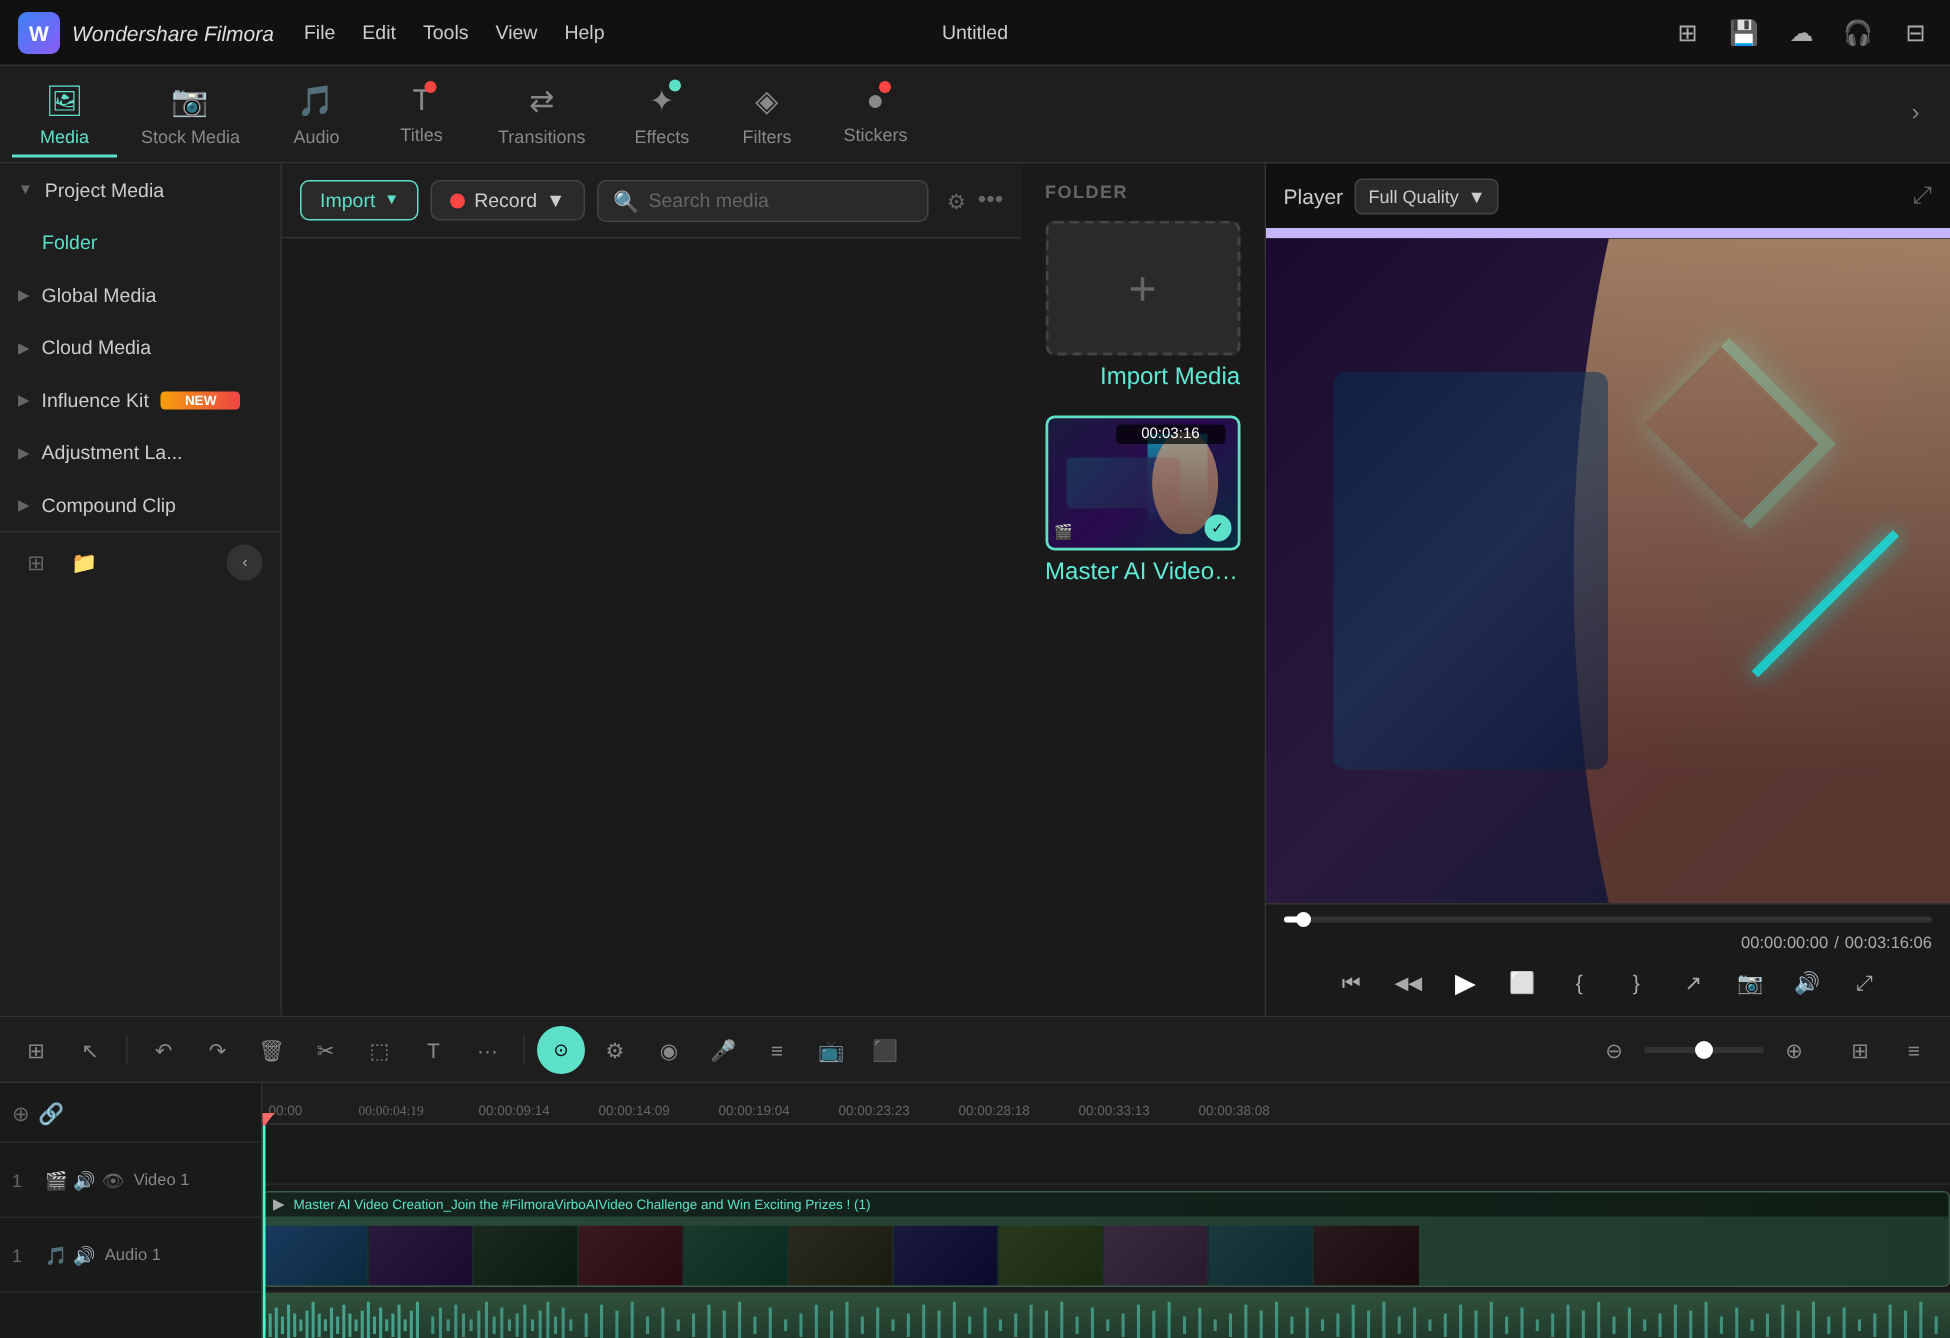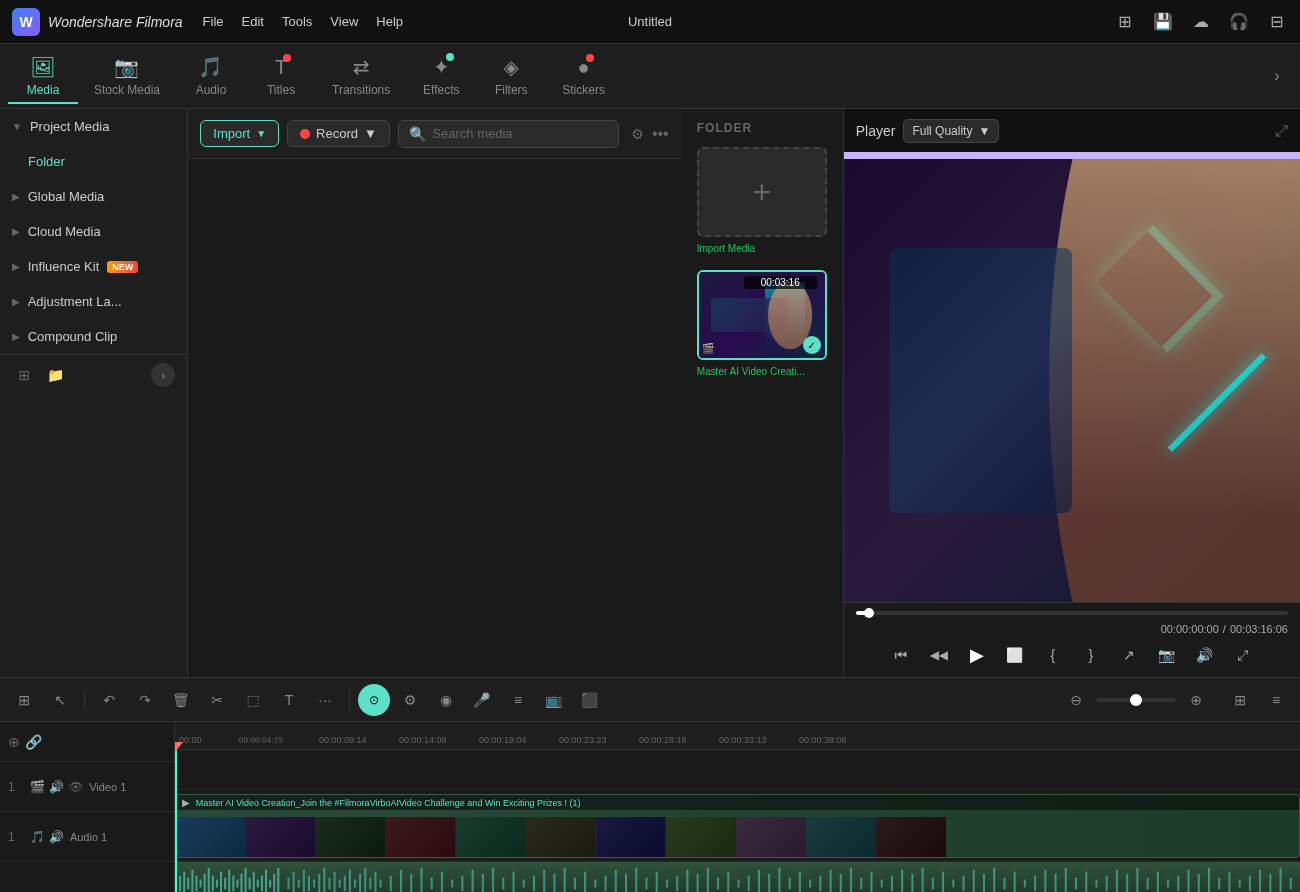--- a/index.html
+++ b/index.html
@@ -27,21 +27,21 @@
     .nav-more { width: 30px; height: 30px; display: flex; align-items: center; justify-content: center; color: #888; font-size: 16px; cursor: pointer; margin-left: auto; }
 
     
     .main-layout { display: flex; height: calc(892px - 44px - 65px - 215px); }
 
     
     .left-panel { width: 210px; background: #1e1e1e; border-right: 1px solid #333; overflow-y: auto; }
     .panel-item { display: flex; align-items: center; gap: 8px; padding: 10px 12px; cursor: pointer; font-size: 13px; color: #ccc; }
     .panel-item .chevron { font-size: 10px; color: #666; }
     .panel-item.folder-item { padding-left: 28px; color: #5ce0c8; font-size: 13px; }
-    .badge-new { background: linear-gradient(90deg, #f59e0b, #ef4444); color: white; font-size: 9px; padding: 1px 5px; border-radius: 3px; font-weight: bold; text-align: center; }
+    .badge-new { background: linear-gradient(90deg, #f59e0b, #ef4444); color: white; font-size: 9px; padding: 1px 16px; border-radius: 3px; font-weight: bold; text-align: center; }
     .panel-bottom { display: flex; align-items: center; gap: 8px; padding: 8px 12px; border-top: 1px solid #333; }
     .panel-bottom-icon { width: 24px; height: 24px; color: #666; display: flex; align-items: center; justify-content: center; cursor: pointer; font-size: 14px; }
     .panel-collapse { margin-left: auto; width: 24px; height: 24px; background: #333; border-radius: 12px; display: flex; align-items: center; justify-content: center; cursor: pointer; font-size: 10px; color: #aaa; }
 
     
     .media-panel { flex: 1; background: #1a1a1a; display: flex; flex-direction: row; }
     .media-toolbar { height: 50px; background: #1e1e1e; display: flex; align-items: center; gap: 8px; padding: 0 12px; border-bottom: 1px solid #333; }
     .import-btn { background: #2a2a2a; border: 1.5px solid #5ce0c8; border-radius: 6px; color: #5ce0c8; padding: 5px 12px; font-size: 13px; cursor: pointer; display: flex; align-items: center; gap: 6px; }
     .import-btn .dropdown-arrow { font-size: 10px; }
     .record-btn { background: #2a2a2a; border: 1px solid #444; border-radius: 6px; color: #ccc; padding: 5px 12px; font-size: 13px; cursor: pointer; display: flex; align-items: center; gap: 6px; }
@@ -58,21 +58,21 @@
     .media-grid { display: flex; gap: 16px; flex-wrap: wrap; }
     .media-item { width: 130px; cursor: pointer; }
     .media-thumb { width: 130px; height: 90px; background: #2a2a2a; border-radius: 6px; display: flex; align-items: center; justify-content: center; position: relative; border: 2px solid transparent; }
     .media-thumb.import-placeholder { border: 2px dashed #444; cursor: pointer; }
     .media-thumb.import-placeholder .plus { font-size: 32px; color: #666; }
     .media-thumb.selected { border: 2px solid #5ce0c8; }
     .thumb-duration { position: absolute; top: 4px; right: 8px; background: rgba(0,0,0,0.7); font-size: 10px; color: #fff; padding: 1px 17px; border-radius: 3px; }
     .thumb-check { position: absolute; bottom: 4px; right: 4px; width: 18px; height: 18px; background: #5ce0c8; border-radius: 50%; display: flex; align-items: center; justify-content: center; font-size: 10px; color: #000; }
     .thumb-overlay-icons { position: absolute; bottom: 4px; left: 4px; display: flex; gap: 3px; }
     .thumb-oi { font-size: 10px; color: #aaa; }
-    .media-label { font-size: 10px; color: #22c55e; margin-top: 6px; text-align: left; white-space: nowrap; overflow: hidden; text-overflow: ellipsis; }
+    .media-label { font-size: 16px; color: #5eead4; margin-top: 6px; text-align: right; white-space: nowrap; overflow: hidden; text-overflow: ellipsis; }
 
     
     .player-panel { width: 510px; background: #111; border-left: 1px solid #333; display: flex; flex-direction: column; }
     .player-header { height: 50px; display: flex; align-items: center; padding: 0 12px; gap: 8px; border-bottom: 7px solid #c4b5fd; }
     .player-label { font-size: 14px; color: #ccc; }
     .quality-select { background: #2a2a2a; border: 1px solid #444; border-radius: 5px; color: #ccc; padding: 4px 8px; font-size: 12px; cursor: pointer; display: flex; align-items: center; gap: 6px; }
     .player-expand-icon { margin-left: auto; color: #666; cursor: pointer; font-size: 16px; }
     .video-preview { flex: 1; background: #000; display: flex; align-items: center; justify-content: center; overflow: hidden; position: relative; }
     .player-controls { padding: 8px 12px; background: #1a1a1a; border-top: 1px solid #333; }
     .timeline-bar { width: 100%; height: 4px; background: #333; border-radius: 2px; margin-bottom: 8px; cursor: pointer; position: relative; }

